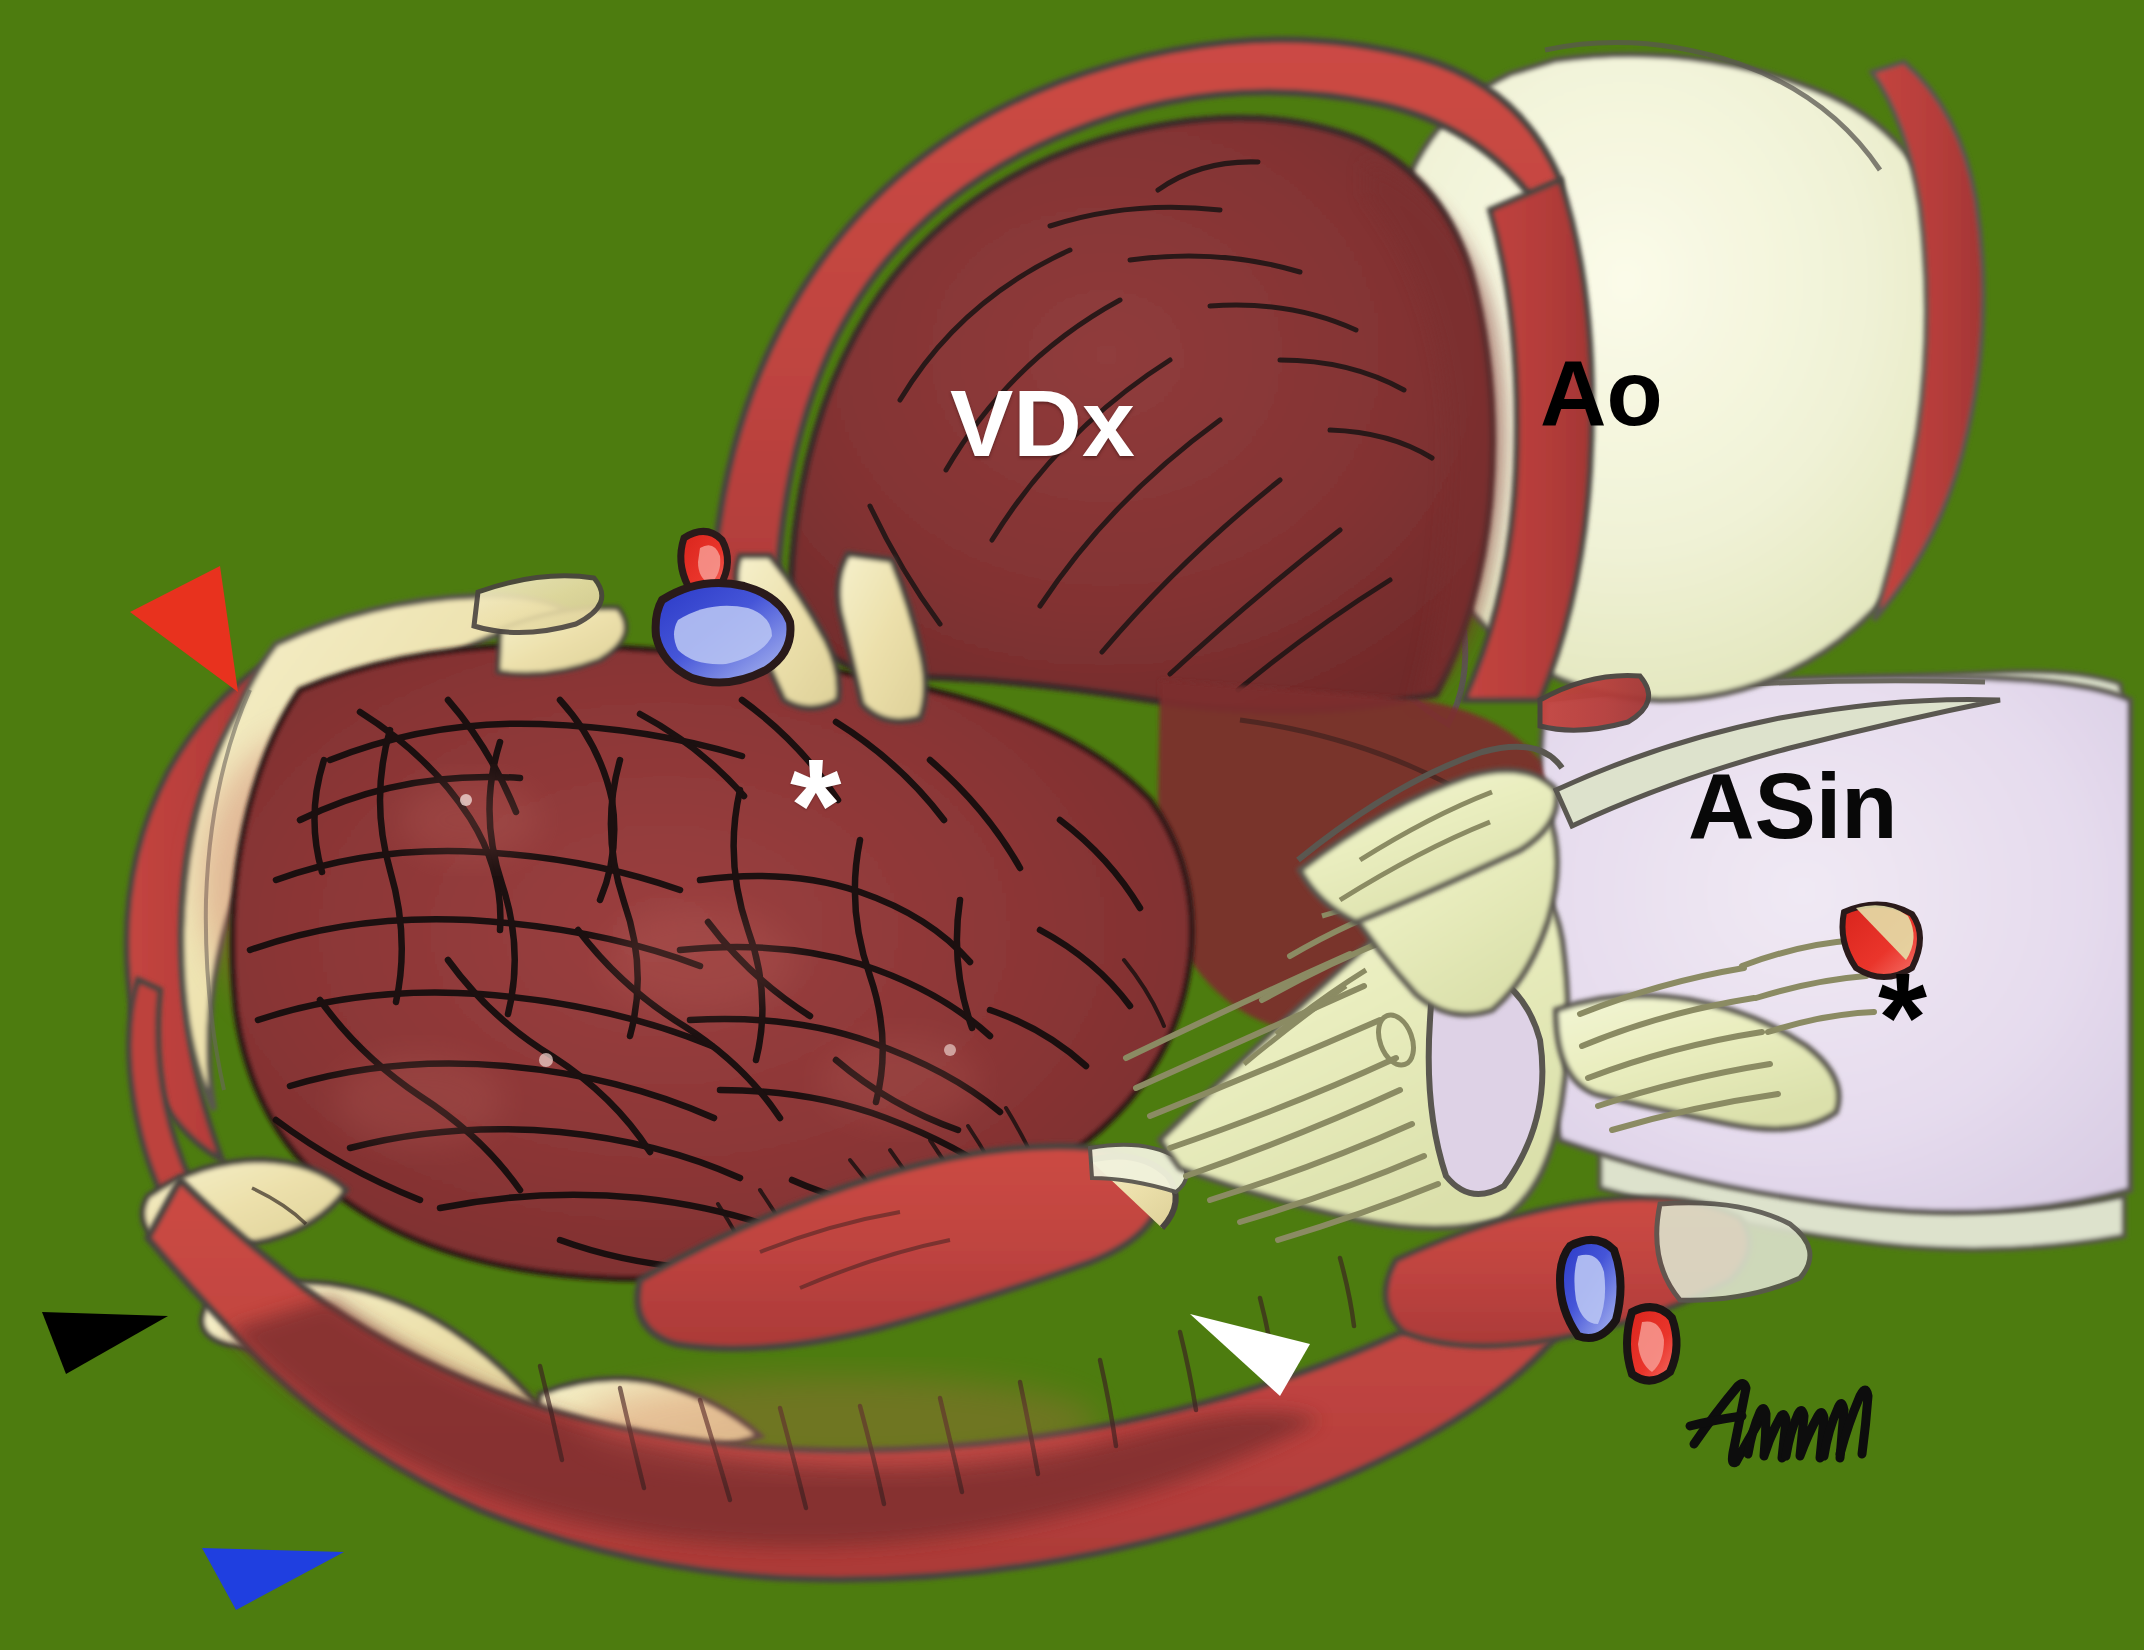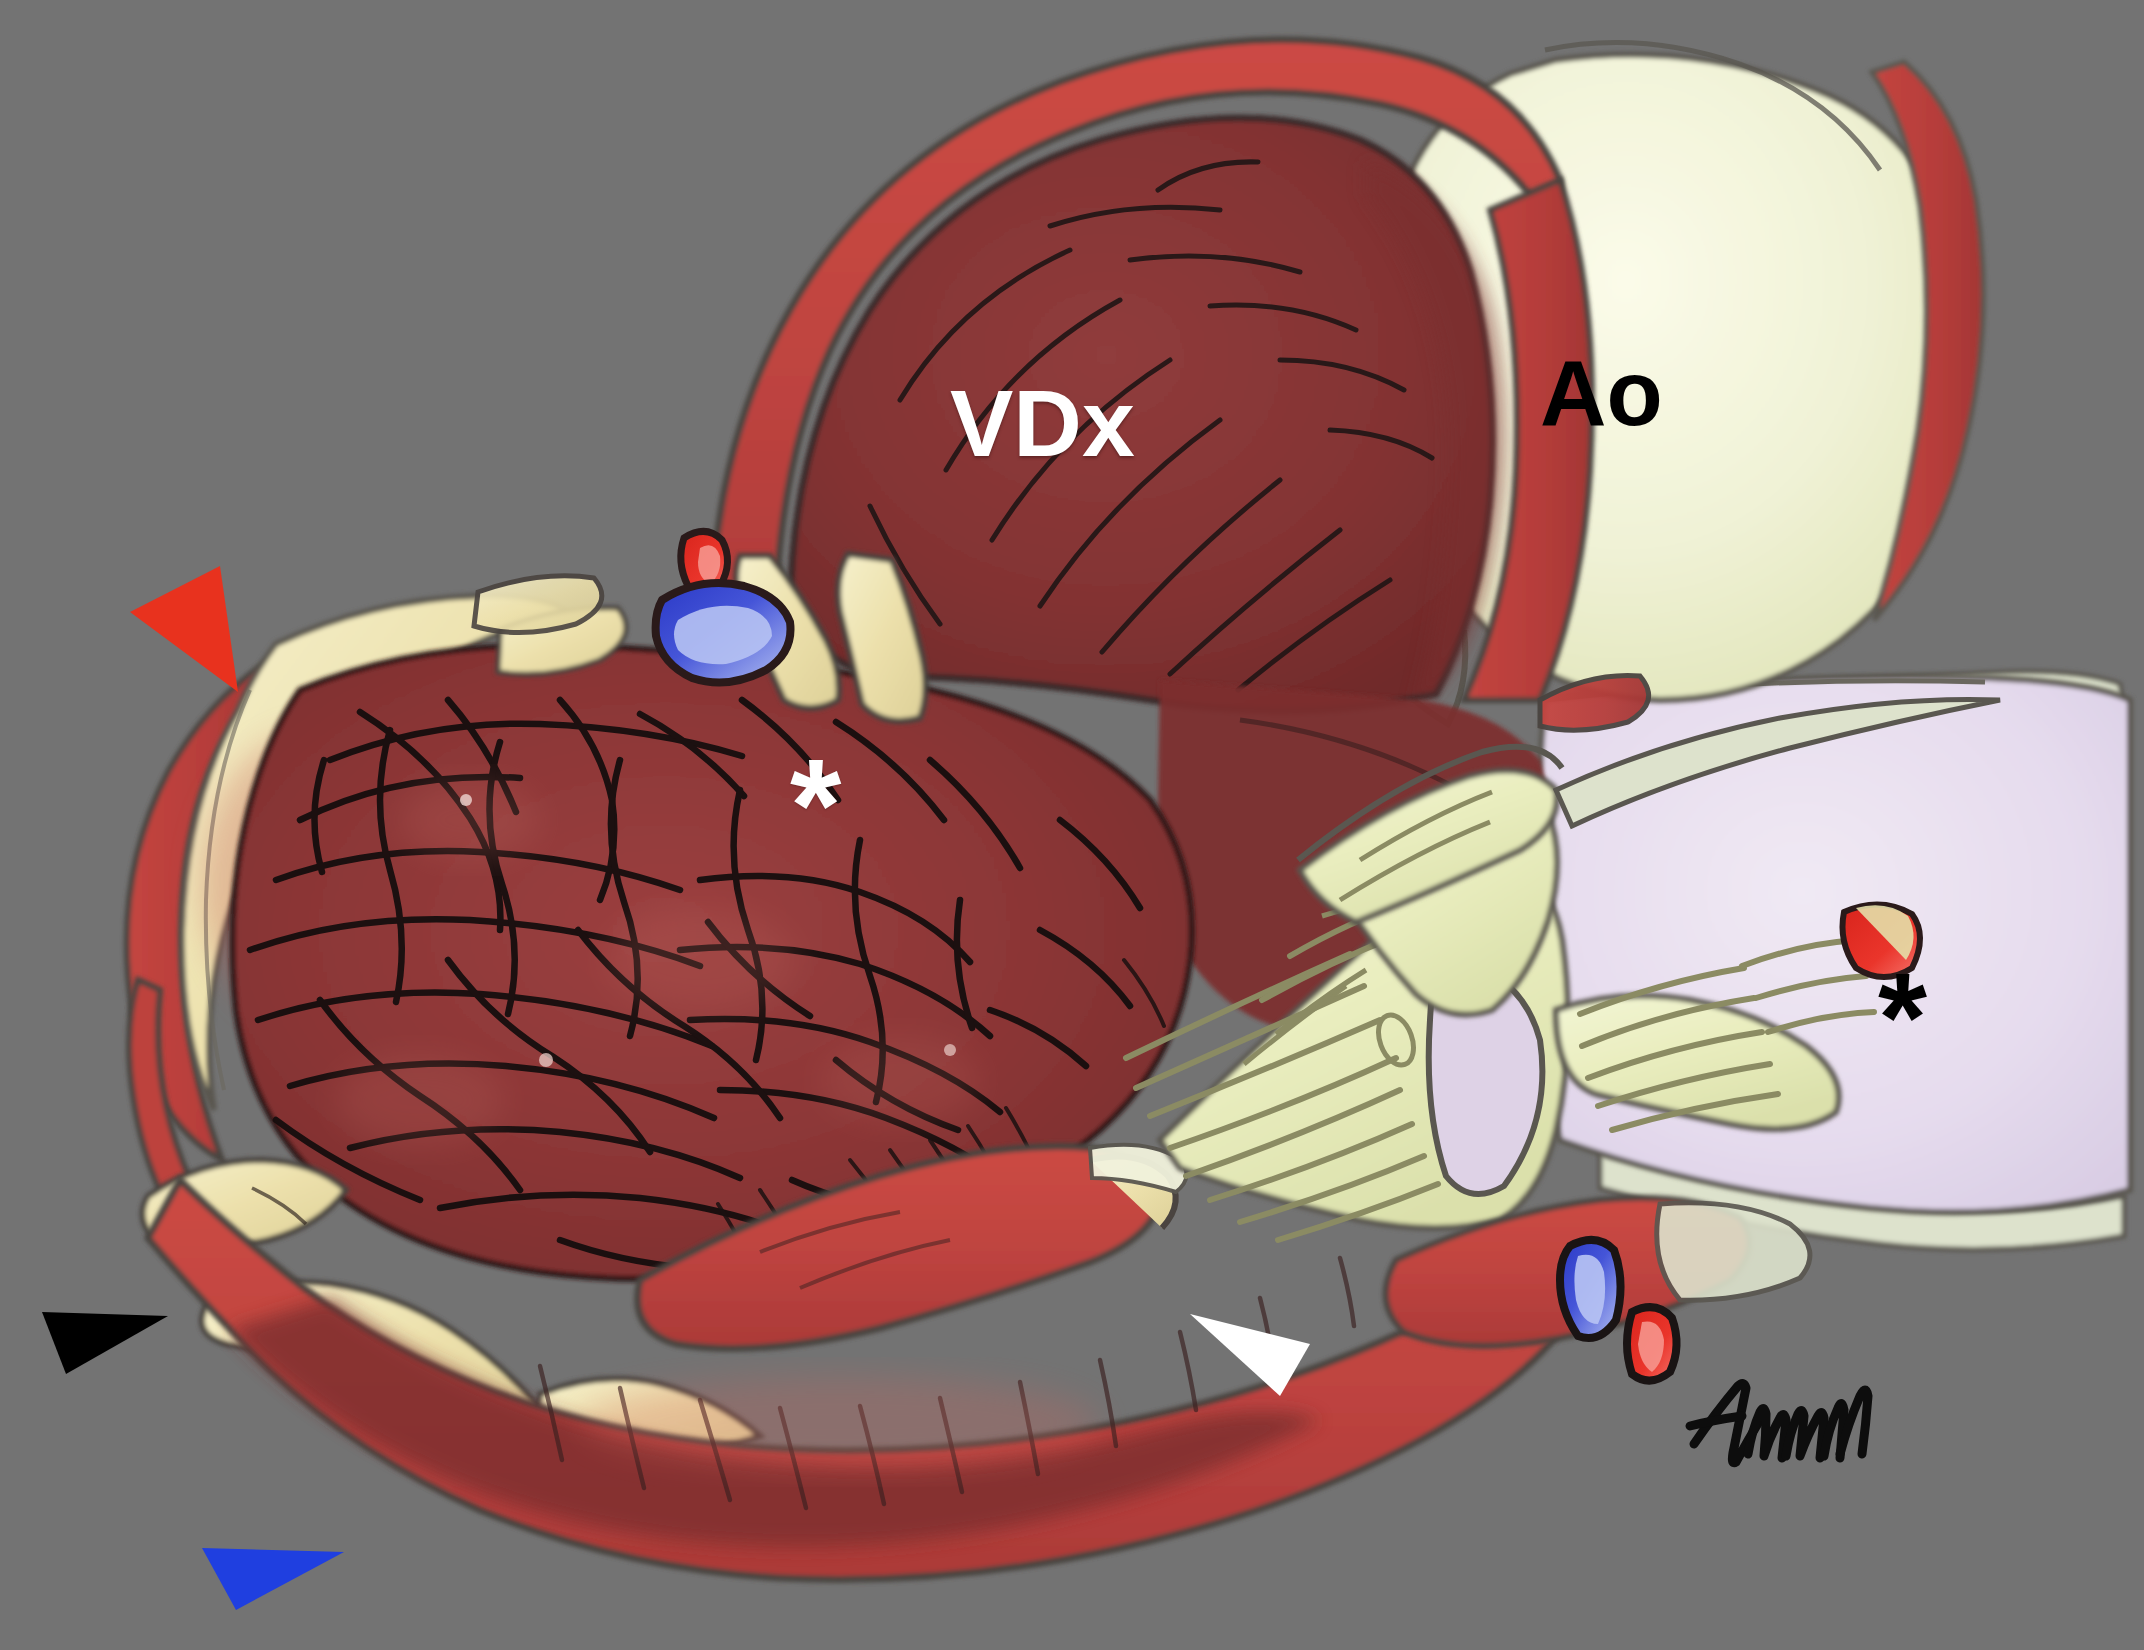--- a/index.html
+++ b/index.html
@@ -7,21 +7,21 @@
     padding: 0;
     background: #ffffff;
   }
   body {
     font-family: "Liberation Sans", sans-serif;
   }
   #stage {
     position: relative;
     width: 2144px;
     height: 1650px;
-    background: #737373;
+    background: #4d7c0f;
     overflow: hidden;
   }
   #figure-svg {
     position: absolute;
     left: 0;
     top: 0;
     width: 2144px;
     height: 1650px;
     display: block;
   }
@@ -473,20 +473,21 @@
         <path d="M134 78 Q138 52 148 30 Q152 20 154 32 Q152 56 150 80"></path>
         <path d="M150 76 Q158 46 170 18 Q176 6 178 18 Q176 46 172 76"></path>
       </g>
     </g>
   </svg>
 
   <div class="label label-vdx">VDx</div>
 
   <div class="label label-ao">Ao</div>
 
+  <div class="label label-asin">ASin</div>
 
   <div class="marker asterisk ast-white">*</div>
 
   <div class="marker asterisk ast-black">*</div>
 
   <svg class="arrowhead" style="left:128px; top:560px;" width="190" height="170" xmlns="http://www.w3.org/2000/svg">
     <polygon points="2,52 92,6 110,132" fill="#e8321e"></polygon>
   </svg>
 
   <svg class="arrowhead" style="left:38px; top:1268px;" width="190" height="130" xmlns="http://www.w3.org/2000/svg">

